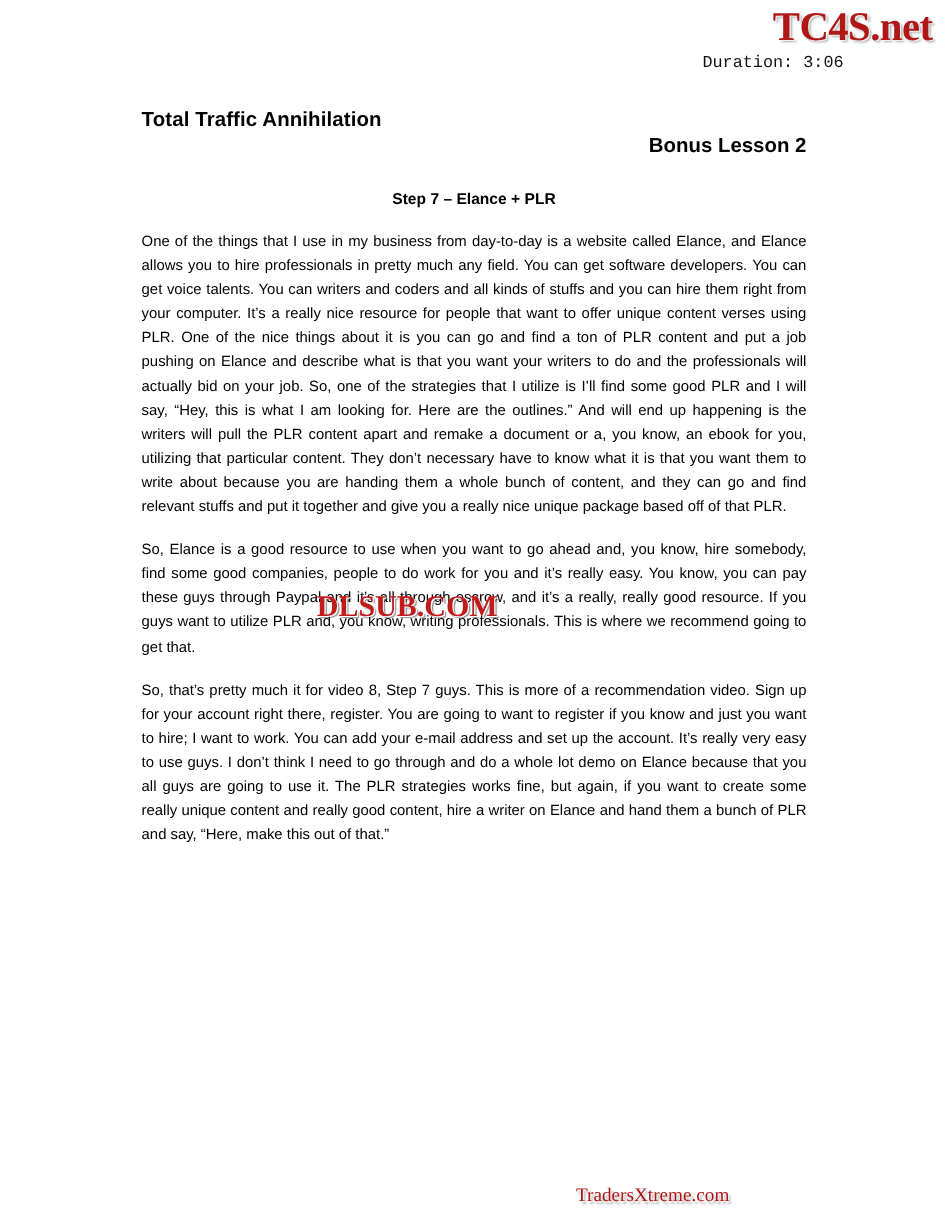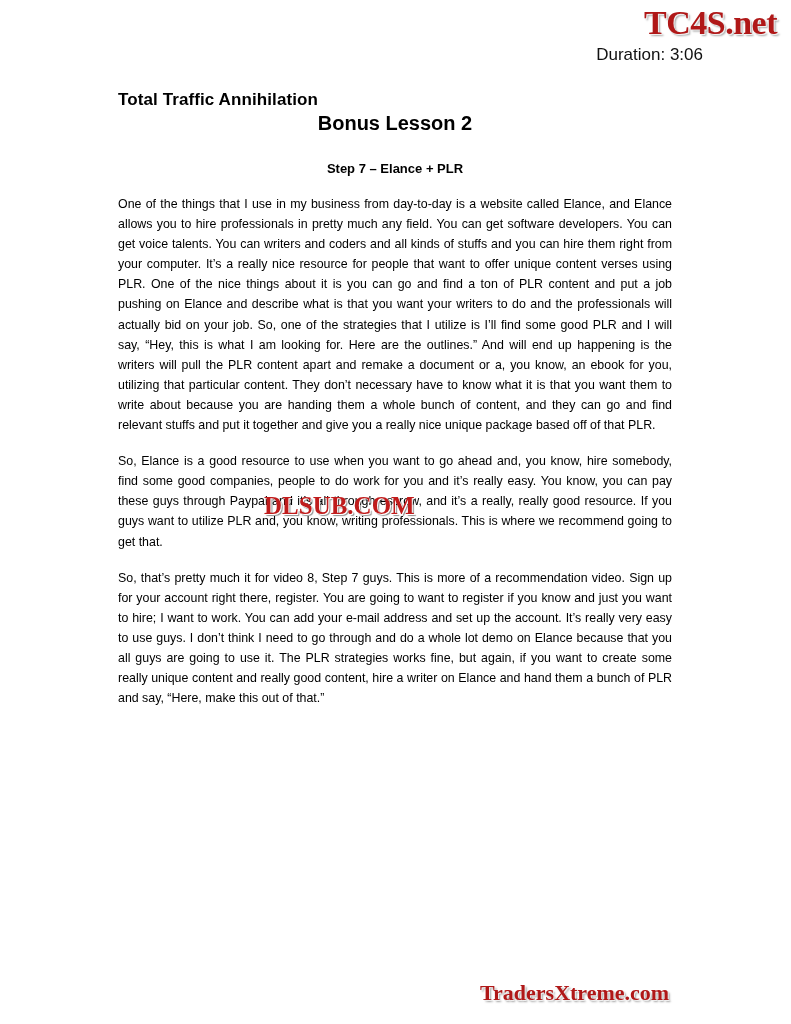--- a/index.html
+++ b/index.html
@@ -31,44 +31,44 @@
     color: #b01818;
     letter-spacing: -0.5px;
     text-shadow: 1px 1px 0 #efefef, 2px 2px 2px rgba(0,0,0,0.35);
     white-space: nowrap;
   }
 
   .duration {
     position: absolute;
     top: 45px;
     right: 88px;
-    font-family: Liberation Sans, sans-serif;
-    font-size: 17px;
+    font-family: Liberation Mono, monospace;
+    font-size: 14px;
     color: #111;
     white-space: nowrap;
     padding-left: 15px;
   }
 
   
   .page {
     position: absolute;
     left: 118px;
     top: 90px;
     width: 554px;
   }
 
   .doc-title {
     font-size: 17px;
     font-weight: bold;
     margin: 0 0 2px 0;
     letter-spacing: 0.1px;
   }
   .doc-subtitle {
-    text-align: center;
-    font-size: 20px;
+    text-align: right;
+    font-size: 17px;
     font-weight: bold;
     margin: 0 0 26px 0;
   }
   .doc-step {
     text-align: center;
     font-size: 13px;
     font-weight: bold;
     margin: 0 0 18px 0;
   }
 
@@ -94,22 +94,22 @@
     white-space: nowrap;
     pointer-events: none;
   }
 
   
   .brand-bottom {
     position: absolute;
     left: 480px;
     bottom: 18px;
     font-family: "Liberation Serif", serif;
-    font-weight: bold;
-    font-size: 22px;
+    font-weight: normal;
+    font-size: 16px;
     color: #b01818;
     text-shadow: 1px 1px 0 #efefef, 2px 2px 2px rgba(0,0,0,0.35);
     white-space: nowrap;
   }
 </style>
 </head>
 <body>
 
 <div class="brand-top">
   <div class="brand-top-text">TC4S.net</div>

